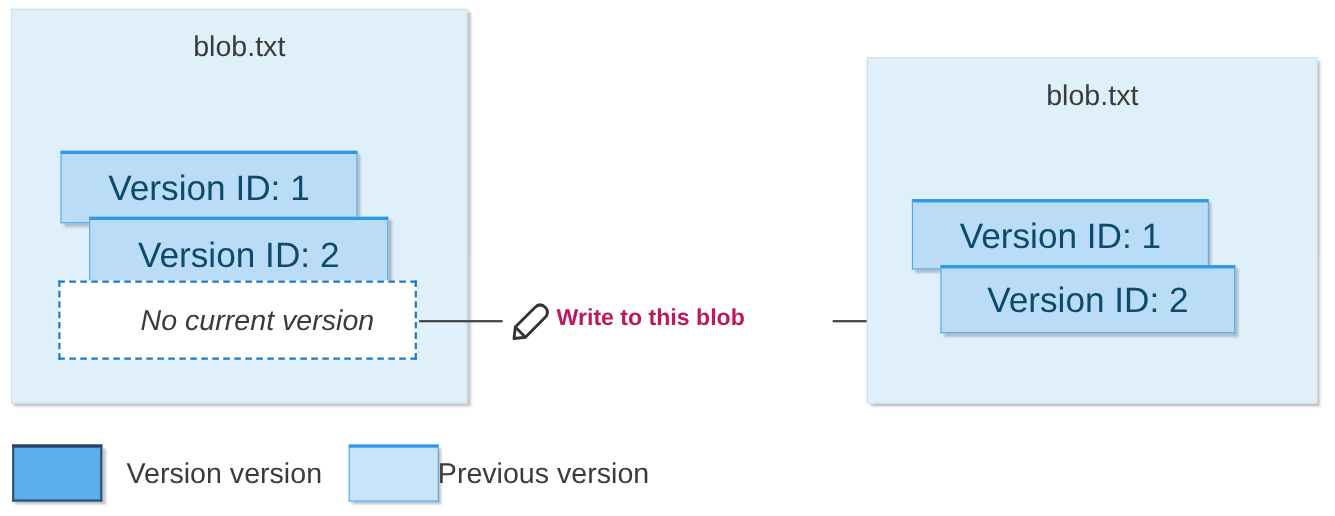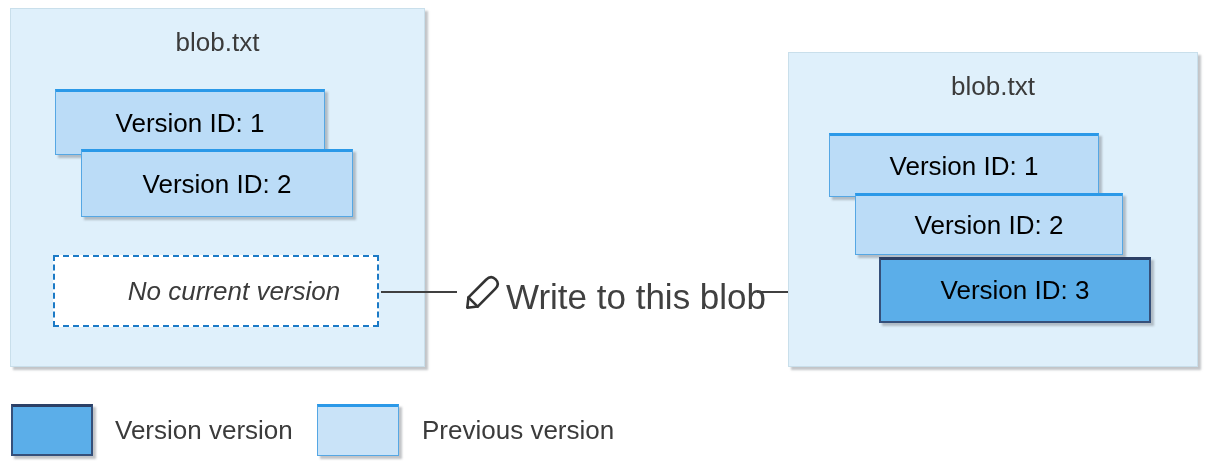--- a/index.html
+++ b/index.html
@@ -28,22 +28,22 @@
     text-align: center; font-size: 26px; color: #3b3b3b;
   }
 
   
   .version-box {
     position: absolute;
     background: #bbdcf7;
     border: 1px solid #55a7e4;
     border-top: 3px solid #2b99e8;
     box-shadow: 3px 3px 2px rgba(120,125,130,0.45);
-    font-size: 26px; color: #000000;
-    display: flex; align-items: center; justify-content: center;
+    font-size: 32px; color: #0c4a6e;
+    display: flex; align-items: center; justify-content: center; margin-top: 48px;
   }
   
   .version-box.current {
     background: #5baee9;
     border: 2px solid #35507a;
     border-top: 3px solid #2c4066;
   }
 
   .lv1 { left: 44px; top: 80px;  width: 270px; height: 66px; }
   .lv2 { left: 70px; top: 140px; width: 272px; height: 68px; }
@@ -72,21 +72,21 @@
     width: 0; height: 0;
     border-top: 9px solid transparent;
     border-bottom: 9px solid transparent;
     border-left: 18px solid #404040;
   }
 
   .pencil { position: absolute; left: 457px; top: 266px; width: 52px; height: 52px; }
 
   .action-label {
     position: absolute; left: 506px; top: 277px;
-    font-size: 35px; font-weight: normal; color: #404040;
+    font-size: 21px; font-weight: bold; color: #be185d;
     white-space: nowrap;
   }
 
   
   .legend-swatch {
     position: absolute; width: 82px; height: 52px;
     box-shadow: 3px 3px 2px rgba(120,125,130,0.45);
   }
   .legend-swatch.current {
     left: 11px; top: 404px;
@@ -99,21 +99,21 @@
     background: #c9e3f8;
     border: 1px solid #55a7e4;
     border-top: 3px solid #2b99e8;
   }
   .legend-label {
     position: absolute; top: 404px; height: 52px;
     display: flex; align-items: center;
     font-size: 26px; color: #3b3b3b; white-space: nowrap;
   }
   .legend-label.current  { left: 115px; }
-  .legend-label.previous { left: 422px; }
+  .legend-label.previous { left: 398px; }
 </style>
 </head>
 <body>
 
 <div class="stage">
 
   <div class="blob-container left">
     <div class="blob-title">blob.txt</div>
     <div class="version-box lv1">Version ID: 1</div>
     <div class="version-box lv2">Version ID: 2</div>
@@ -131,21 +131,20 @@
 
   <div class="action-label">Write to this blob</div>
 
   <div class="connector line-right"></div>
   <div class="arrowhead"></div>
 
   <div class="blob-container right">
     <div class="blob-title">blob.txt</div>
     <div class="version-box rv1">Version ID: 1</div>
     <div class="version-box rv2">Version ID: 2</div>
-    <div class="version-box current rv3">Version ID: 3</div>
   </div>
 
   <div>
     <div class="legend-swatch current"></div>
     <div class="legend-label current">Version version</div>
     <div class="legend-swatch previous"></div>
     <div class="legend-label previous">Previous version</div>
   </div>
 
 </div>

